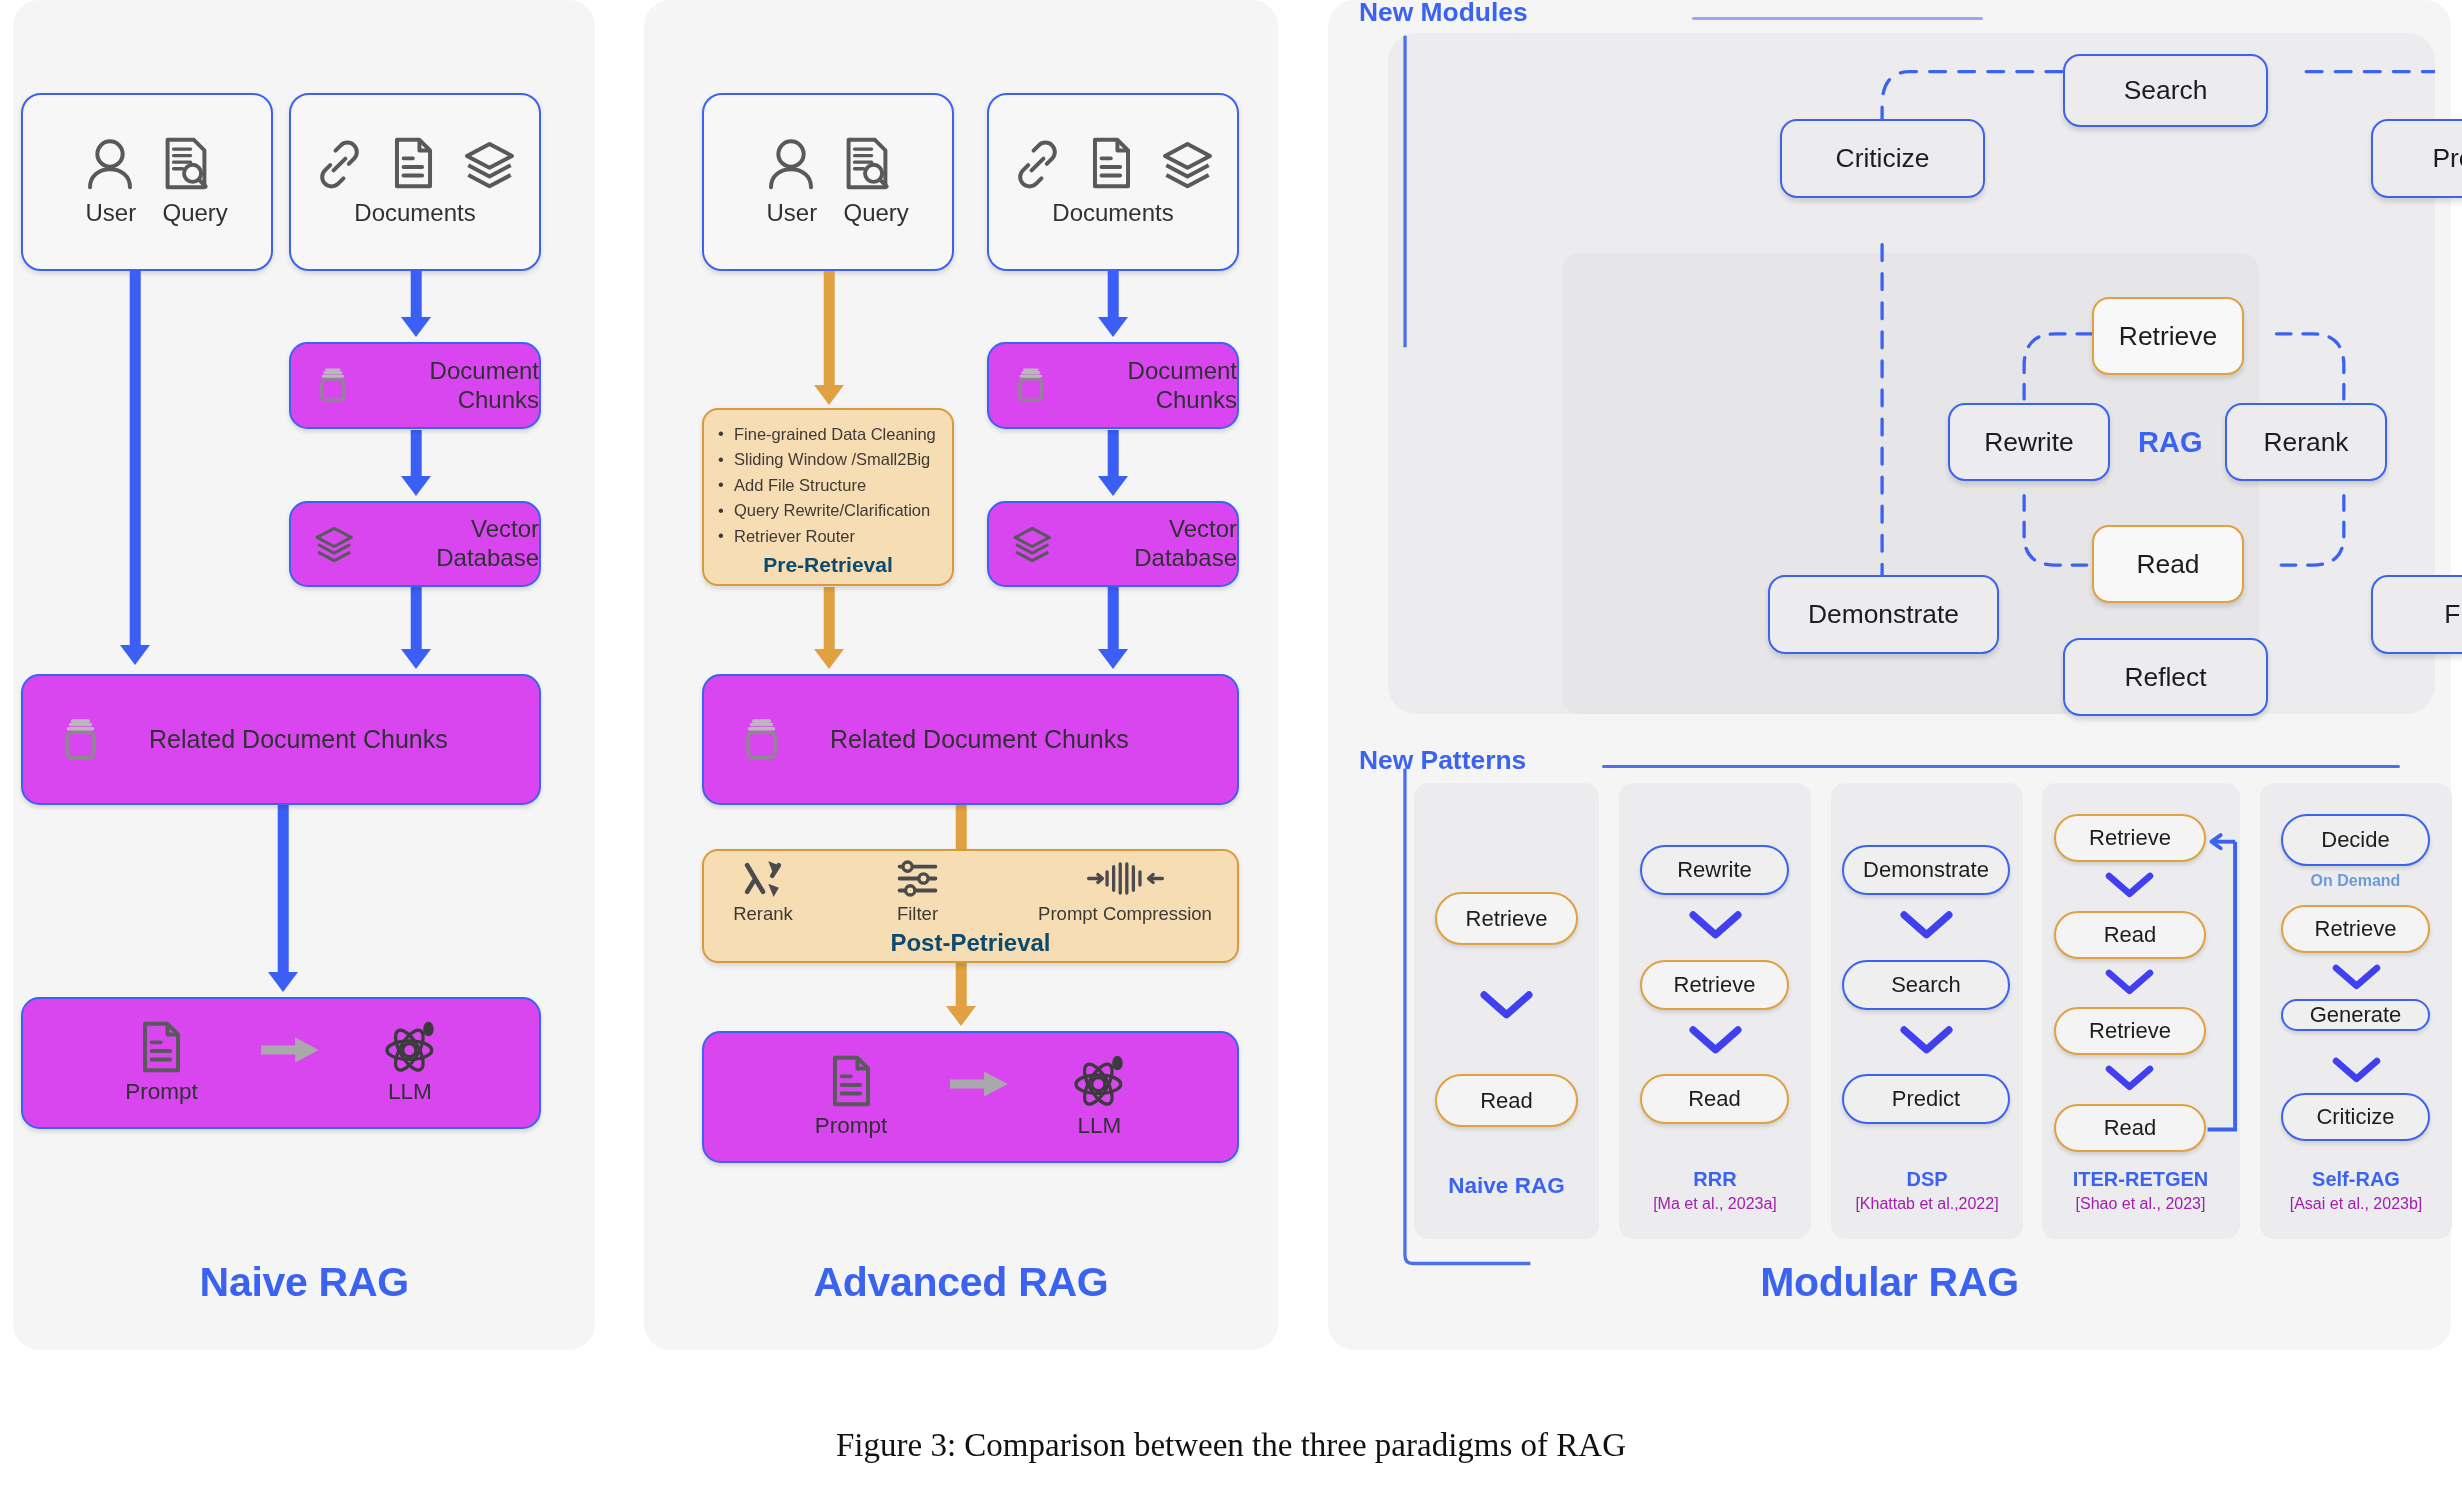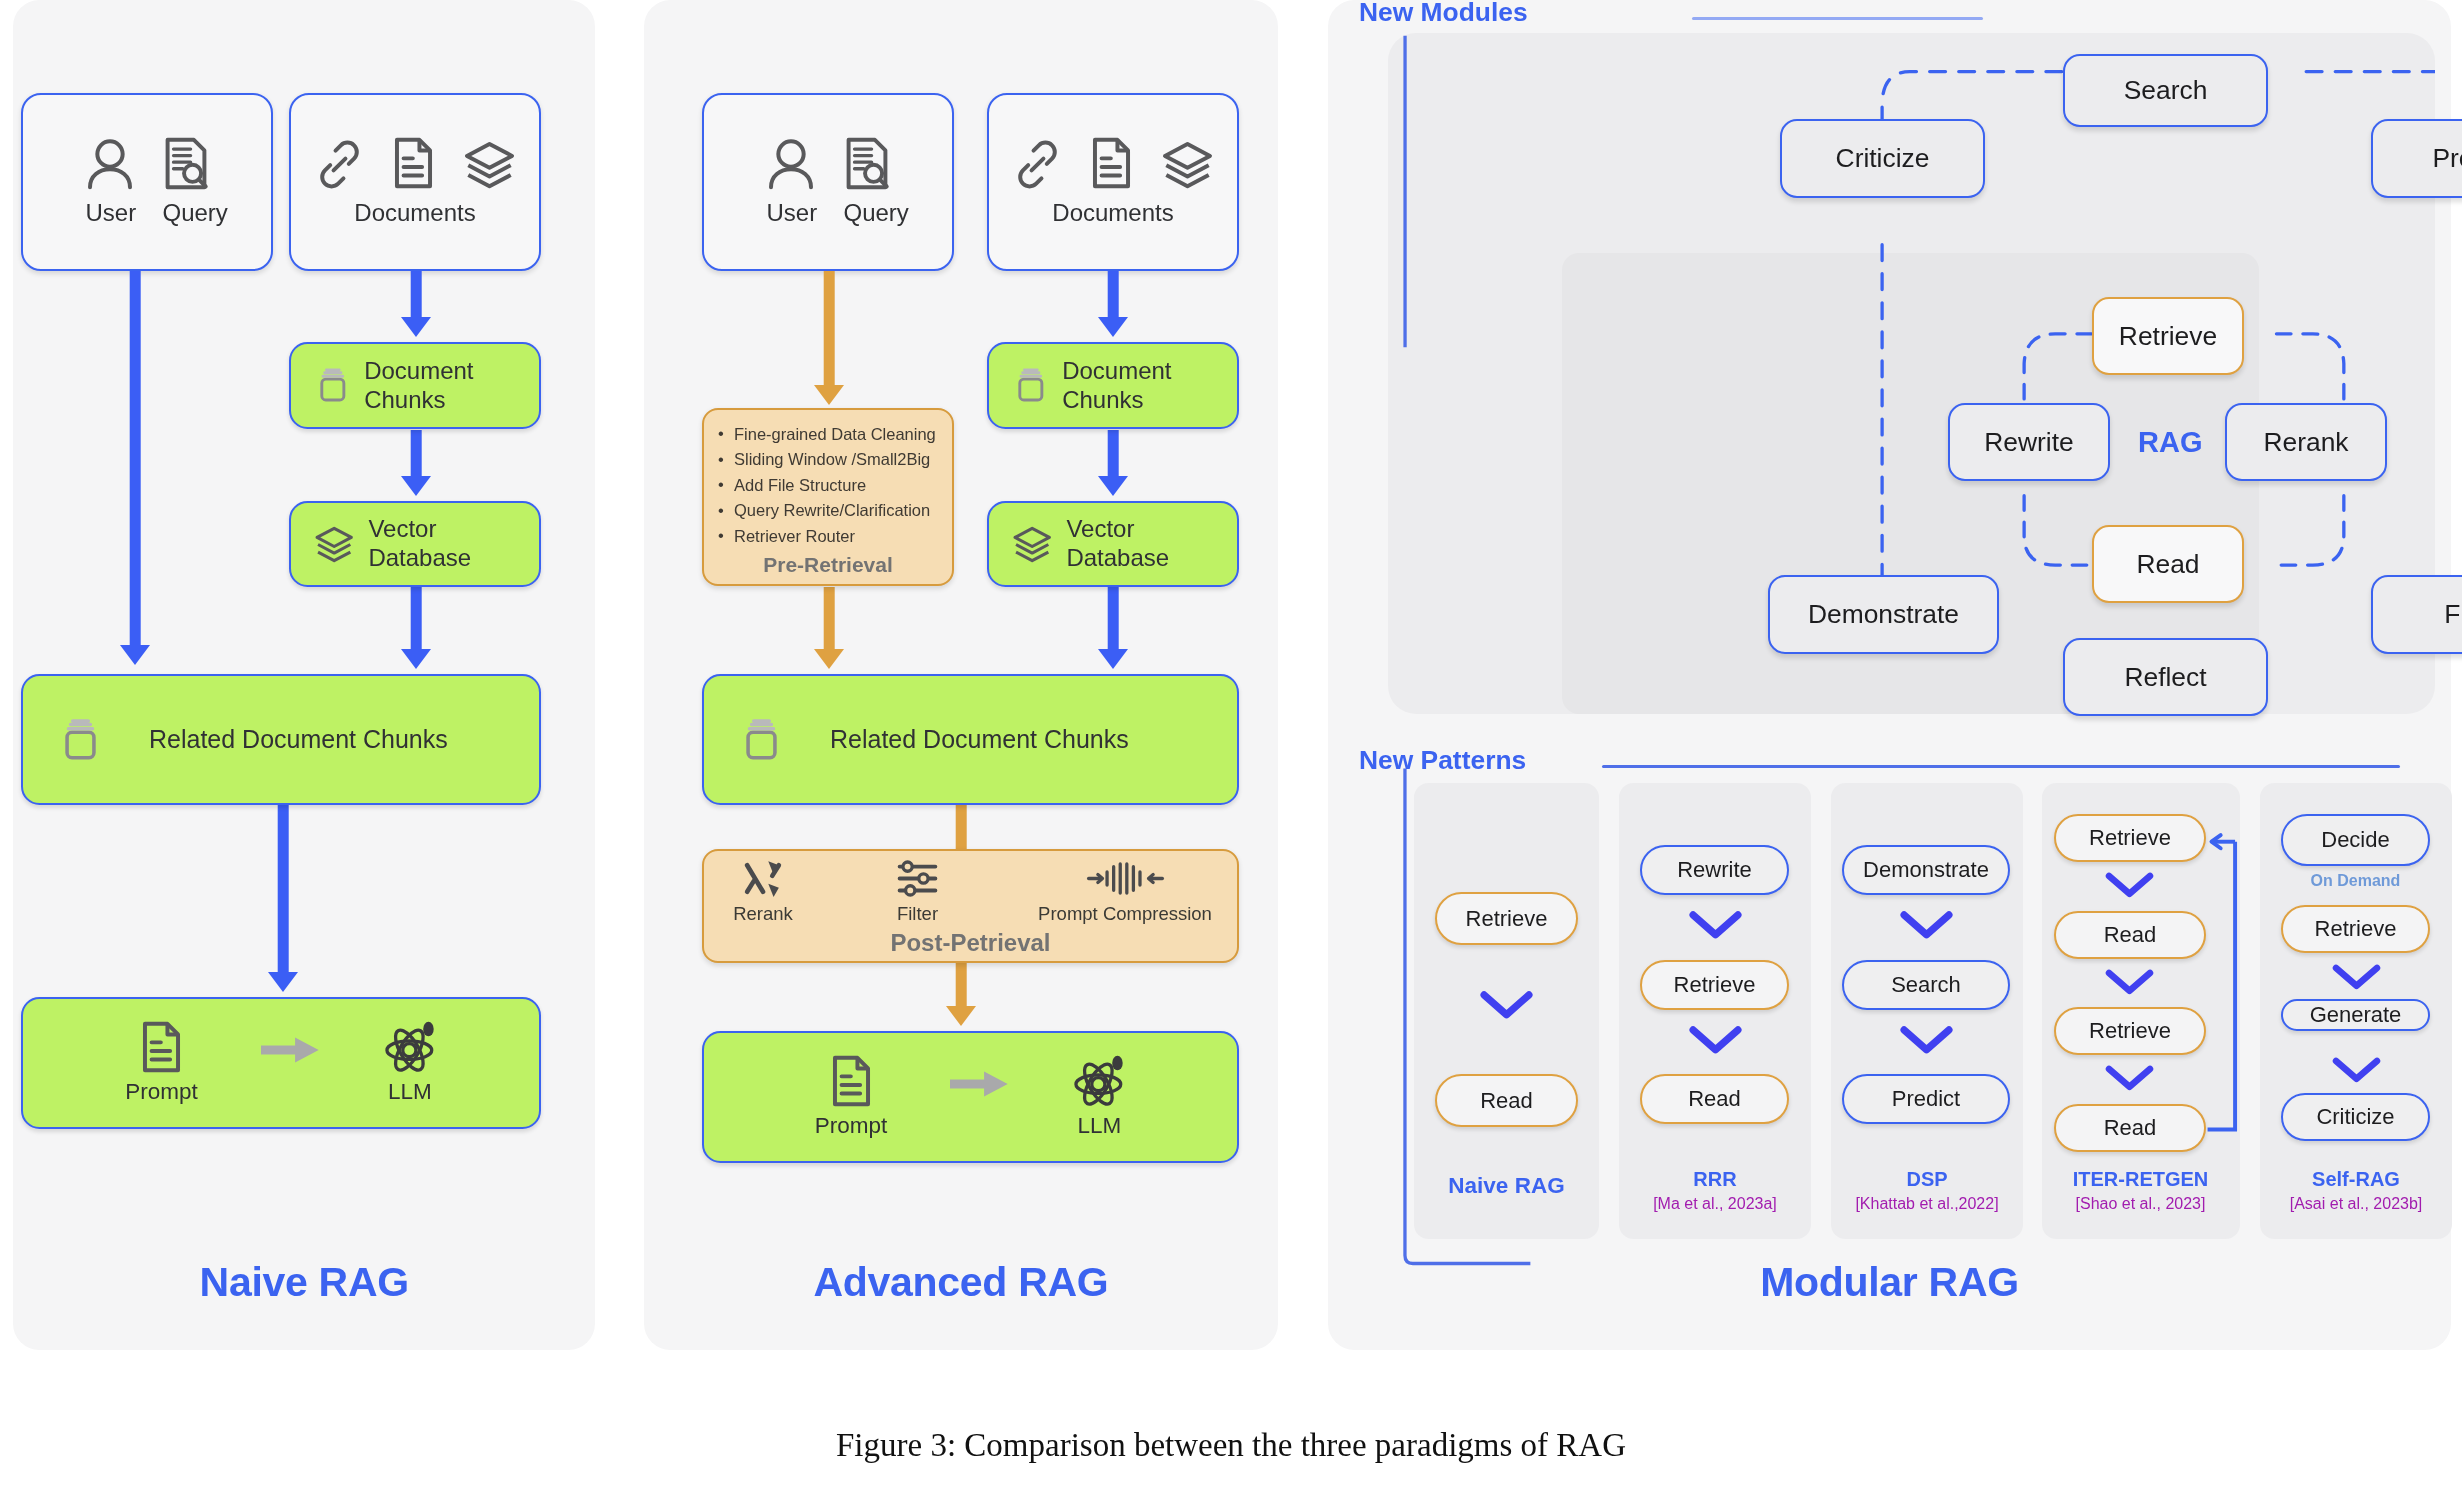--- a/index.html
+++ b/index.html
@@ -14,24 +14,25 @@
   .panel{
     position:absolute;background:#f5f5f6;border-radius:26.4px;
   }
   .panel-title{
     position:absolute;text-align:center;color:#3b63f0;
     font-weight:bold;font-size:41px;letter-spacing:-0.3px;white-space:nowrap;
   }
 
   
   .icon-node{
-    position:absolute;box-sizing:border-box;background:#bef264;
+    position:absolute;box-sizing:border-box;background:#d946ef;
     border:2.6px solid #3b63f0;border-radius:18.5px;
     display:flex;align-items:center;gap:14.5px;
     box-shadow:0 2.6px 4.6px rgba(0,0,0,.12);
+    text-align:right;
   }
 
   .col-card{
     position:absolute;box-sizing:border-box;background:#f7f7f8;
     border:2.6px solid #3b63f0;border-radius:20px;
     box-shadow:0 2.6px 5.3px rgba(0,0,0,.12);
     display:flex;flex-direction:column;align-items:center;justify-content:center;
   }
   .icon-row{display:flex;align-items:flex-end;gap:29px;}
   .cap-row{display:flex;align-items:flex-start;gap:29px;margin-top:9.3px;
@@ -48,21 +49,21 @@
 
   
   .obox{
     position:absolute;box-sizing:border-box;background:#f6ddb4;
     border:2.6px solid #d79b3d;border-radius:16px;
     box-shadow:0 2.6px 5.3px rgba(0,0,0,.12);
   }
   .obox ul{margin:0;padding:0 0 0 30px;list-style:none;}
   .obox li{font-size:16.5px;color:#3f3a33;line-height:1.54;position:relative;}
   .obox li::before{content:"•";position:absolute;left:-16px;top:-0.7px;font-size:16.5px;color:#3f3a33;}
-  .obox .otag{color:#737373;font-weight:bold;font-size:21px;text-align:center;margin-top:4px;}
+  .obox .otag{color:#0c4a6e;font-weight:bold;font-size:21px;text-align:center;margin-top:4px;}
   .obox .otag.big{font-size:24px;}
 
   
   .grey-area{position:absolute;background:#ececee;border-radius:28px;}
   .grey-inner{position:absolute;background:#e6e6e8;border-radius:17px;}
   .mod-node{
     position:absolute;box-sizing:border-box;background:#ececee;
     border:2.6px solid #3b63f0;border-radius:17px;
     display:flex;align-items:center;justify-content:center;
     font-size:26.4px;color:#1d1d1f;box-shadow:0 3.3px 5.3px rgba(0,0,0,.13);

